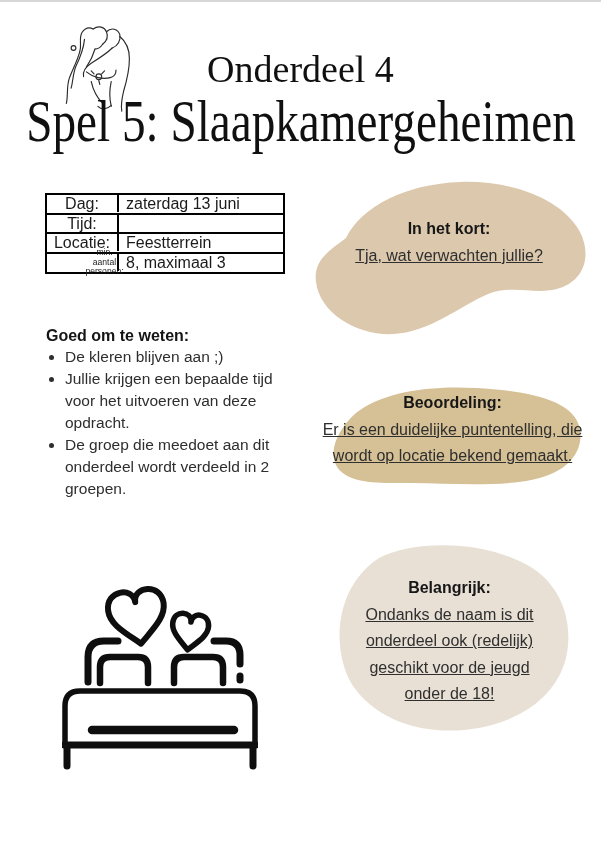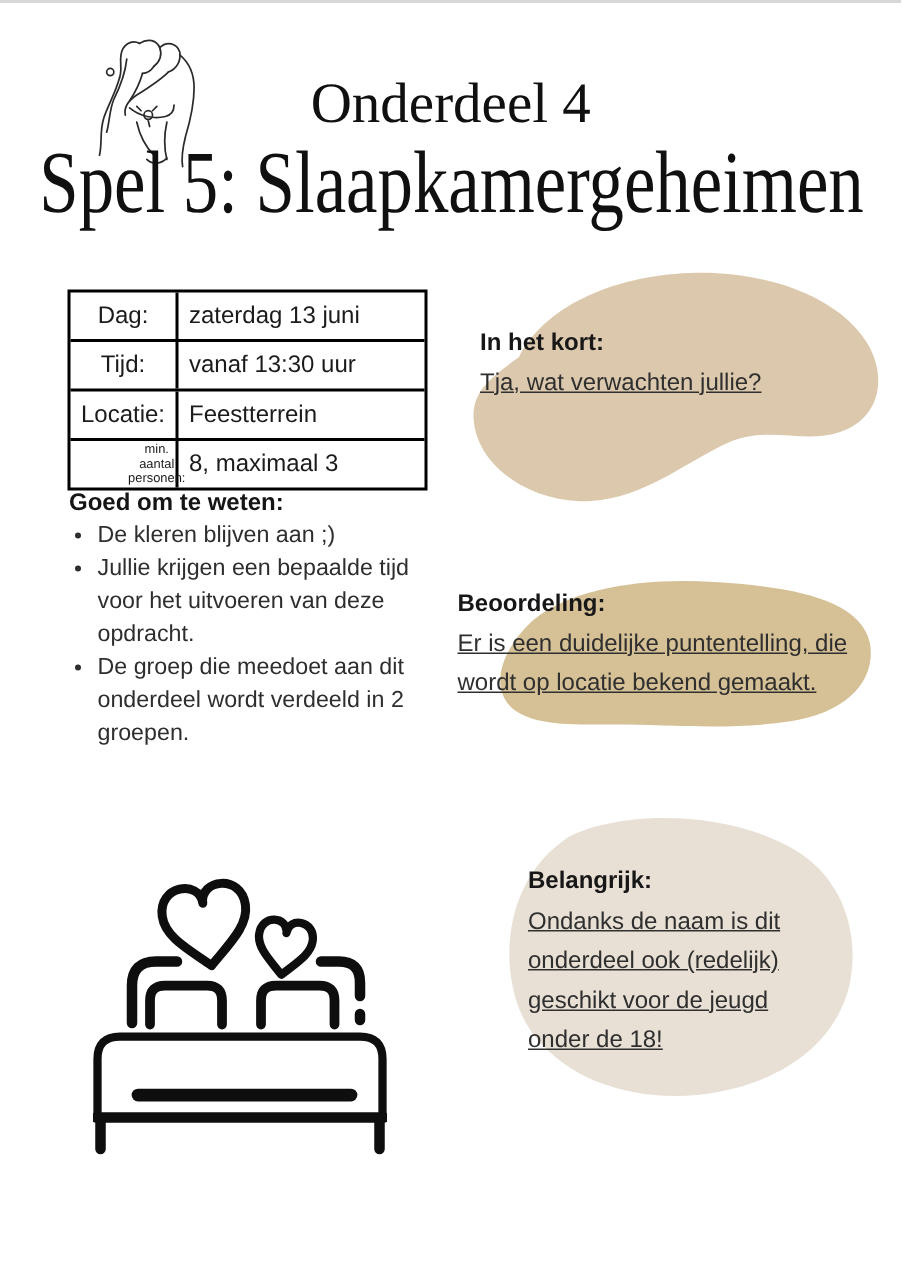--- a/index.html
+++ b/index.html
@@ -19,33 +19,33 @@
 
   
   .couple { position:absolute; left:52px; top:22px; width:86px; height:96px; }
 
   
   .info-table { position:absolute; left:45px; top:193px; width:240px;
     border:2px solid #000; background:#fff; box-sizing:border-box; }
   .info-row { display:grid; grid-template-columns:72px 1fr; border-top:2px solid #000; }
   .info-row:first-child { border-top:none; }
   .cell-label { border-right:2px solid #000; display:flex; align-items:center; justify-content:center;
-    height:31px; font-size:16px; color:#1b1b1b; text-align:center; }
+    height:17px; font-size:16px; color:#1b1b1b; text-align:center; }
   .cell-label.small { font-size:8.6px; line-height:9.6px; padding:0 4px;margin-left:45px; }
   .cell-value { display:flex; align-items:center; padding-left:7px; font-size:16px; color:#1b1b1b; }
 
   
   .notes-heading { position:absolute; left:46px; top:327px; font-size:16px; font-weight:bold; color:#151515; }
   .notes-list { position:absolute; left:49px; top:346px; width:240px; margin:0; padding:0 0 0 16px;
     font-size:15.5px; line-height:22px; color:#2e2e2e; }
   .notes-list li { margin:0; padding:0; }
 
   
   .blob { position:absolute; }
-  .callout-text { position:absolute; color:#2f2f2f; font-size:16px; line-height:26.5px; }
+  .callout-text { position:absolute; text-align:center; color:#2f2f2f; font-size:16px; line-height:26.5px; }
   .callout-text h3 { margin:0; font-size:16px; line-height:26.5px; font-weight:bold; color:#171717; }
   .callout-text p { margin:0;text-decoration:underline; }
 
   
   .bed { position:absolute; left:62px; top:584px; width:196px; height:192px; }
 </style>
 </head>
 <body>
 
 <div class="page">
@@ -77,21 +77,20 @@
     <span class="squeeze">Spel 5: Slaapkamergeheimen</span>
   </div>
 
   <div class="info-table">
     <div class="info-row">
       <div class="cell-label">Dag:</div>
       <div class="cell-value">zaterdag 13 juni</div>
     </div>
     <div class="info-row">
       <div class="cell-label">Tijd:</div>
-      <div class="cell-value">vanaf 13:30 uur</div>
     </div>
     <div class="info-row">
       <div class="cell-label">Locatie:</div>
       <div class="cell-value">Feestterrein</div>
     </div>
     <div class="info-row">
       <div class="cell-label small">min. aantal personen:</div>
       <div class="cell-value">8, maximaal 3</div>
     </div>
   </div>

